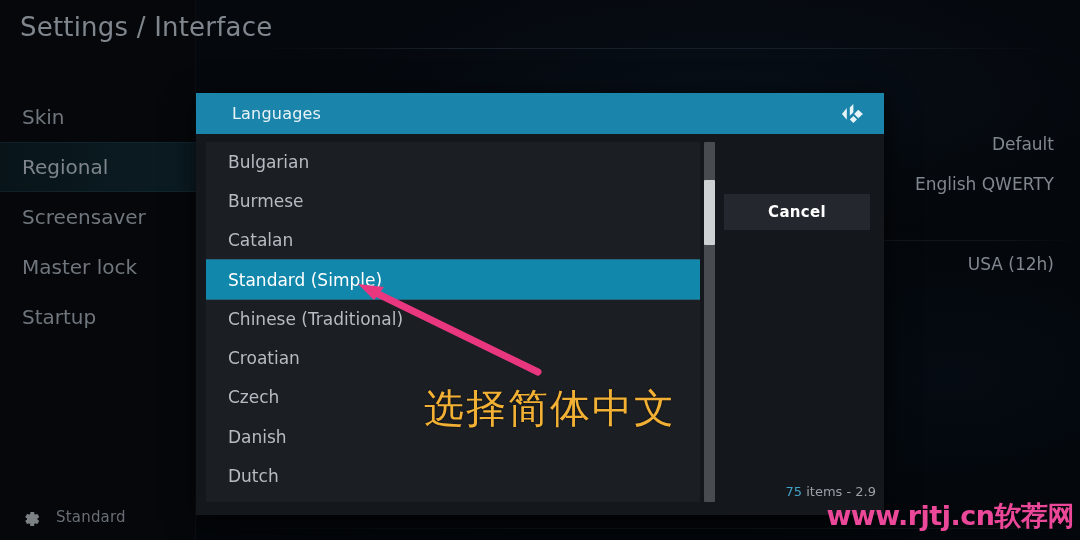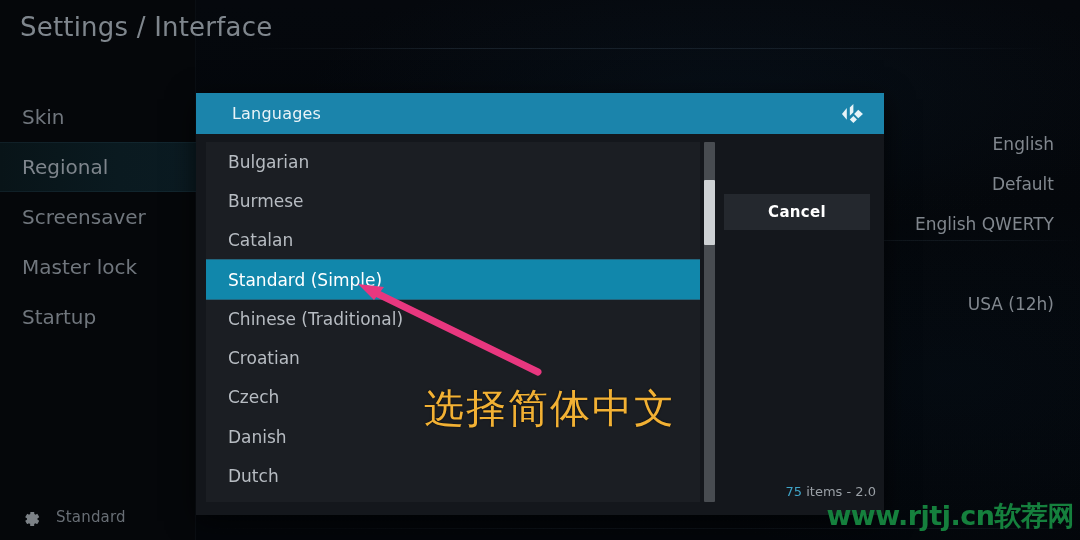--- a/index.html
+++ b/index.html
@@ -241,21 +241,21 @@
     letter-spacing: 2px;
     white-space: nowrap;
     text-shadow: 0 0 2px rgba(0,0,0,0.7);
   }
 
   .watermark {
     position: absolute;
     right: 6px; bottom: 6px;
     font-size: 27px;
     font-weight: bold;
-    color: #15803d;
+    color: #ec4899;
     letter-spacing: -0.5px;
     white-space: nowrap;
     font-family: "DejaVu Sans", "Liberation Sans", sans-serif;
     margin-top: 23px;
   }
 </style>
 </head>
 <body>
 
 <div id="app">
@@ -290,21 +290,20 @@
 
   <div class="nav-footer">
     <svg class="gear" viewBox="0 0 24 24">
       <path fill="currentColor" d="M12 8.4a3.6 3.6 0 1 0 0 7.2 3.6 3.6 0 0 0 0-7.2zm0 5.7a2.1 2.1 0 1 1 0-4.2 2.1 2.1 0 0 1 0 4.2z"></path>
       <path fill="currentColor" d="M20.6 13.6l-1.5-.9c.1-.5.1-1 0-1.5l1.5-.9a.6.6 0 0 0 .2-.8l-1.6-2.8a.6.6 0 0 0-.8-.2l-1.5.9c-.4-.3-.8-.6-1.3-.8V4.9a.6.6 0 0 0-.6-.6h-3.2a.6.6 0 0 0-.6.6v1.7c-.5.2-.9.5-1.3.8l-1.5-.9a.6.6 0 0 0-.8.2L5.9 9.5a.6.6 0 0 0 .2.8l1.5.9c-.1.5-.1 1 0 1.5l-1.5.9a.6.6 0 0 0-.2.8l1.6 2.8c.2.3.5.4.8.2l1.5-.9c.4.3.8.6 1.3.8v1.7c0 .3.3.6.6.6h3.2c.3 0 .6-.3.6-.6v-1.7c.5-.2.9-.5 1.3-.8l1.5.9c.3.2.6.1.8-.2l1.6-2.8a.6.6 0 0 0-.1-.8z"></path>
     </svg>
     <span class="nav-footer-label">Standard</span>
   </div>
 
   <div class="values">
-    <div class="value-row">English</div>
     <div class="value-row">Default</div>
     <div class="value-row">English QWERTY</div>
     <div class="value-row spacer"></div>
     <div class="value-row">USA (12h)</div>
   </div>
 
   <div class="dialog">
 
     <div class="dialog-header">
       <span class="dialog-title">Languages</span>
@@ -330,21 +329,21 @@
         <div class="list-item">Dutch</div>
       </div>
 
       <div class="scrollbar">
         <div class="scroll-thumb"></div>
       </div>
 
       <div class="dialog-right">
         <button class="cancel-button">Cancel</button>
         <div class="items-count">
-          <span class="num">75</span><span> items - 2.0</span>
+          <span class="num">75</span><span> items - 2.9</span>
         </div>
       </div>
 
     </div>
   </div>
 
   <div class="annotation-layer">
     <svg width="1080" height="540" viewBox="0 0 1080 540">
       <g>
         <line x1="538" y1="372" x2="374" y2="292" stroke="#e8377f" stroke-width="7" stroke-linecap="round"></line>

